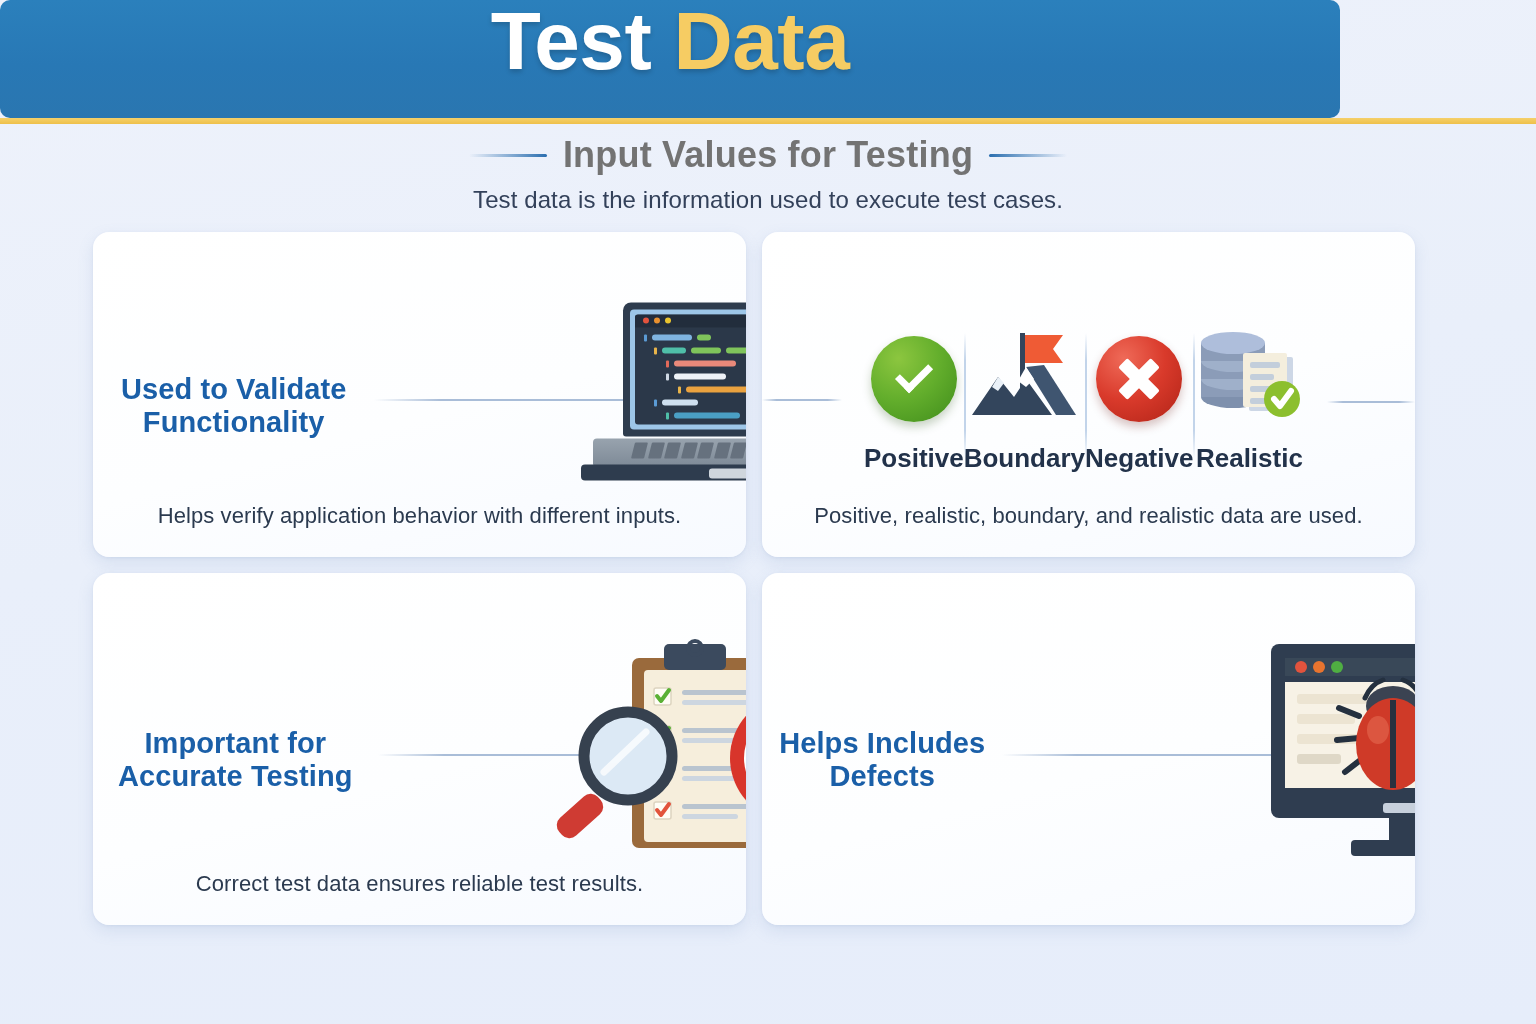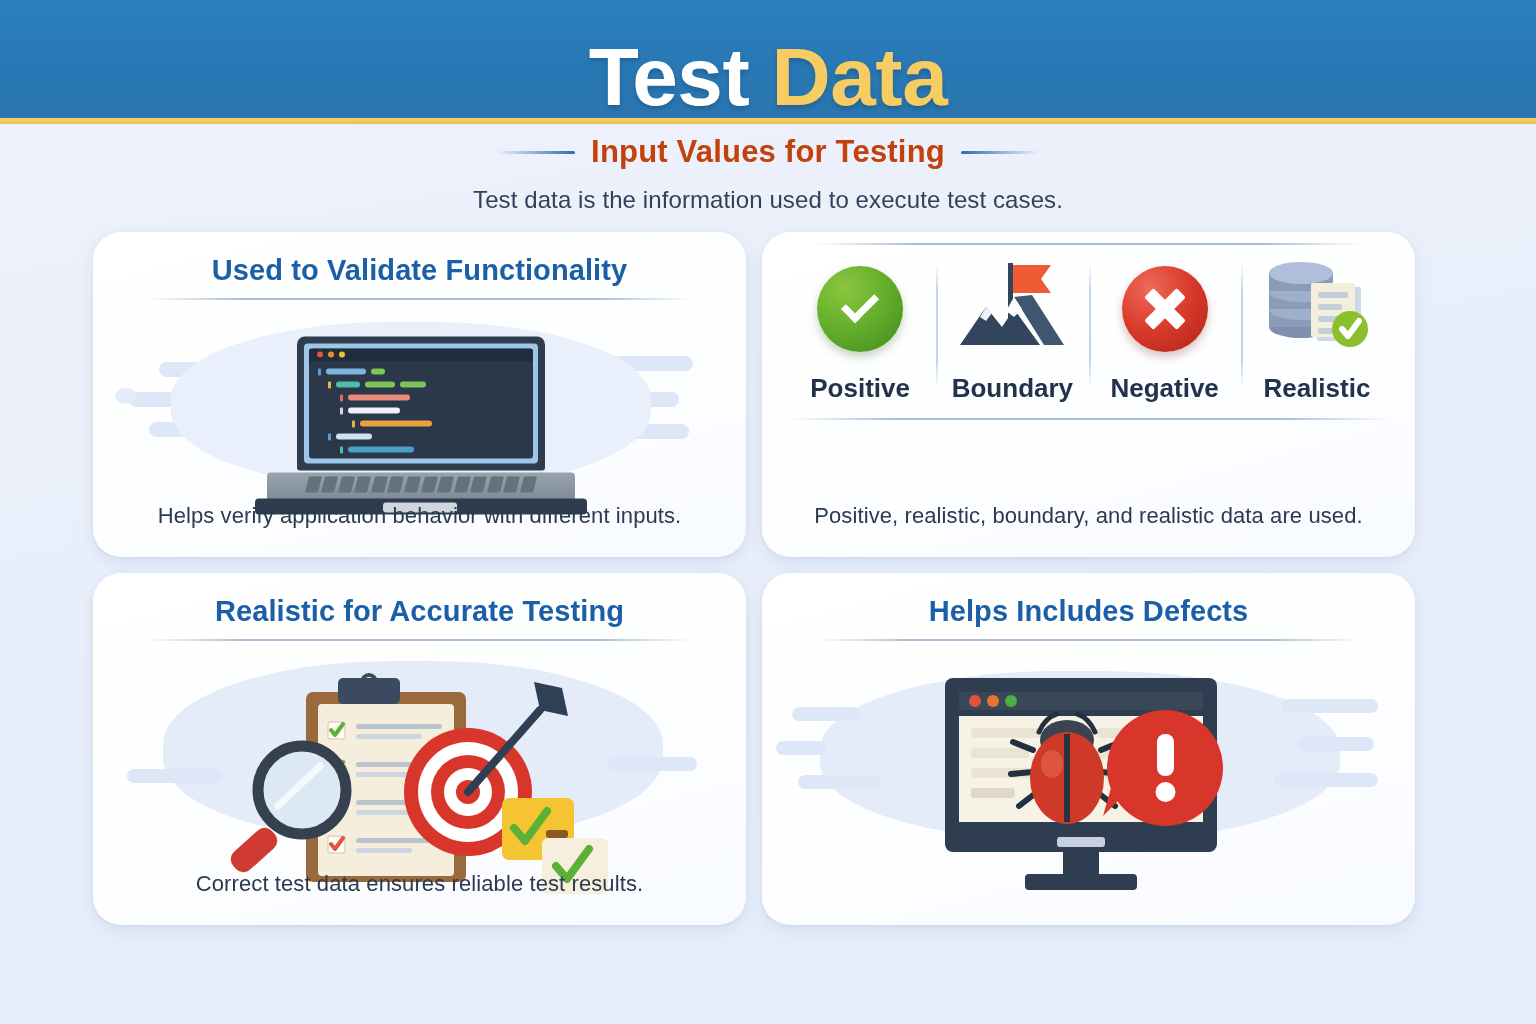--- a/index.html
+++ b/index.html
@@ -7,23 +7,23 @@
   body {
     font-family: "Liberation Sans", sans-serif;
     background: linear-gradient(170deg, #eef2fb 0%, #e9effa 45%, #e6edfa 100%);
     overflow: hidden;
     position: relative;
   }
 
   
   .banner {
     position: absolute; left: 0; top: 0;
-    width: 1536px; height: 118px;
+    width: 1340px; height: 118px;
     background: linear-gradient(180deg, #2b80bc 0%, #2878b5 55%, #2a76b0 100%);
-    display: flex; align-items: flex-end; justify-content: center;
+    display: flex; align-items: flex-start; justify-content: center; border-radius: 10px;
   }
   .banner-title {
     font-size: 82px; font-weight: 700; letter-spacing: -0.5px;
     line-height: 1; white-space: nowrap;
     text-shadow: 0 3px 5px rgba(0,0,0,0.18);
   }
   .t-white { color: #ffffff; }
   .t-gold  { color: #f6cc63; }
   .banner-rule {
     position: absolute; left: 0; top: 118px;
@@ -33,42 +33,42 @@
 
   
   .subhead {
     position: absolute; left: 0; top: 134px; width: 1536px;
     display: flex; align-items: center; justify-content: center; gap: 16px;
   }
   .sub-line { width: 78px; height: 3px; border-radius: 2px; }
   .sub-line.l { background: linear-gradient(90deg, rgba(42,110,175,0) 0%, #2a6eaf 100%); }
   .sub-line.r { background: linear-gradient(90deg, #2a6eaf 0%, rgba(42,110,175,0) 100%); }
   .sub-title {
-    font-size: 31px; font-weight: 600; color: #c2410c; letter-spacing: 0.2px;
+    font-size: 36px; font-weight: 600; color: #737373; letter-spacing: 0.2px;
   }
   .lede {
     position: absolute; left: 0; top: 186px; width: 1536px;
     text-align: center; font-size: 24px; color: #33415a; letter-spacing: 0.1px;
   }
 
   
   .grid {
     position: absolute; left: 93px; top: 232px;
     width: 1322px; height: 693px;
     display: grid;
     grid-template-columns: 653px 653px;
     grid-template-rows: 325px 352px;
     column-gap: 16px; row-gap: 16px;
   }
   .card {
     background: linear-gradient(165deg, #ffffff 0%, #fdfeff 55%, #f7faff 100%);
-    border-radius: 28px;
+    border-radius: 16px;
     box-shadow: 0 6px 16px rgba(115,140,190,0.16), 0 1px 3px rgba(120,145,190,0.12);
     position: relative; overflow: hidden;
-    display: flex; flex-direction: column; align-items: center;
+    display: flex; flex-direction: row; align-items: center;
   }
   .card-title {
     margin-top: 22px; font-size: 29px; font-weight: 700;
     color: #1a5fa8; text-align: center; letter-spacing: 0.1px;
   }
   .card-rule {
     margin-top: 11px; width: 84%; height: 2px;
     background: linear-gradient(90deg, rgba(160,185,220,0) 0%, #a9bdd8 18%, #a9bdd8 82%, rgba(160,185,220,0) 100%);
   }
   .card-caption {
@@ -316,21 +316,21 @@
         </div>
         <div class="type-label">Realistic</div>
       </div>
     </div>
 
     <div class="card-rule" style="margin-top:14px;width:92%"></div>
     <div class="card-caption">Positive, realistic, boundary, and realistic data are used.</div>
   </div>
 
   <div class="card">
-    <div class="card-title">Realistic for Accurate Testing</div>
+    <div class="card-title">Important for Accurate Testing</div>
     <div class="card-rule"></div>
     <div class="art">
       <div class="blob" style="left:70px; top:20px; width:500px; height:180px; background:#e4ecfa; border-radius:46%;"></div>
       <div class="streak" style="left:34px; top:128px; width:96px; height:14px;"></div>
       <div class="streak" style="left:514px; top:116px; width:90px; height:14px;"></div>
 
       <svg class="svg-art" width="420" height="226" viewBox="0 0 420 226">
 
         <rect x="96" y="22" width="160" height="190" rx="7" fill="#9a6a3c"></rect>
         <rect x="108" y="34" width="136" height="172" rx="4" fill="#f6eedc"></rect>

